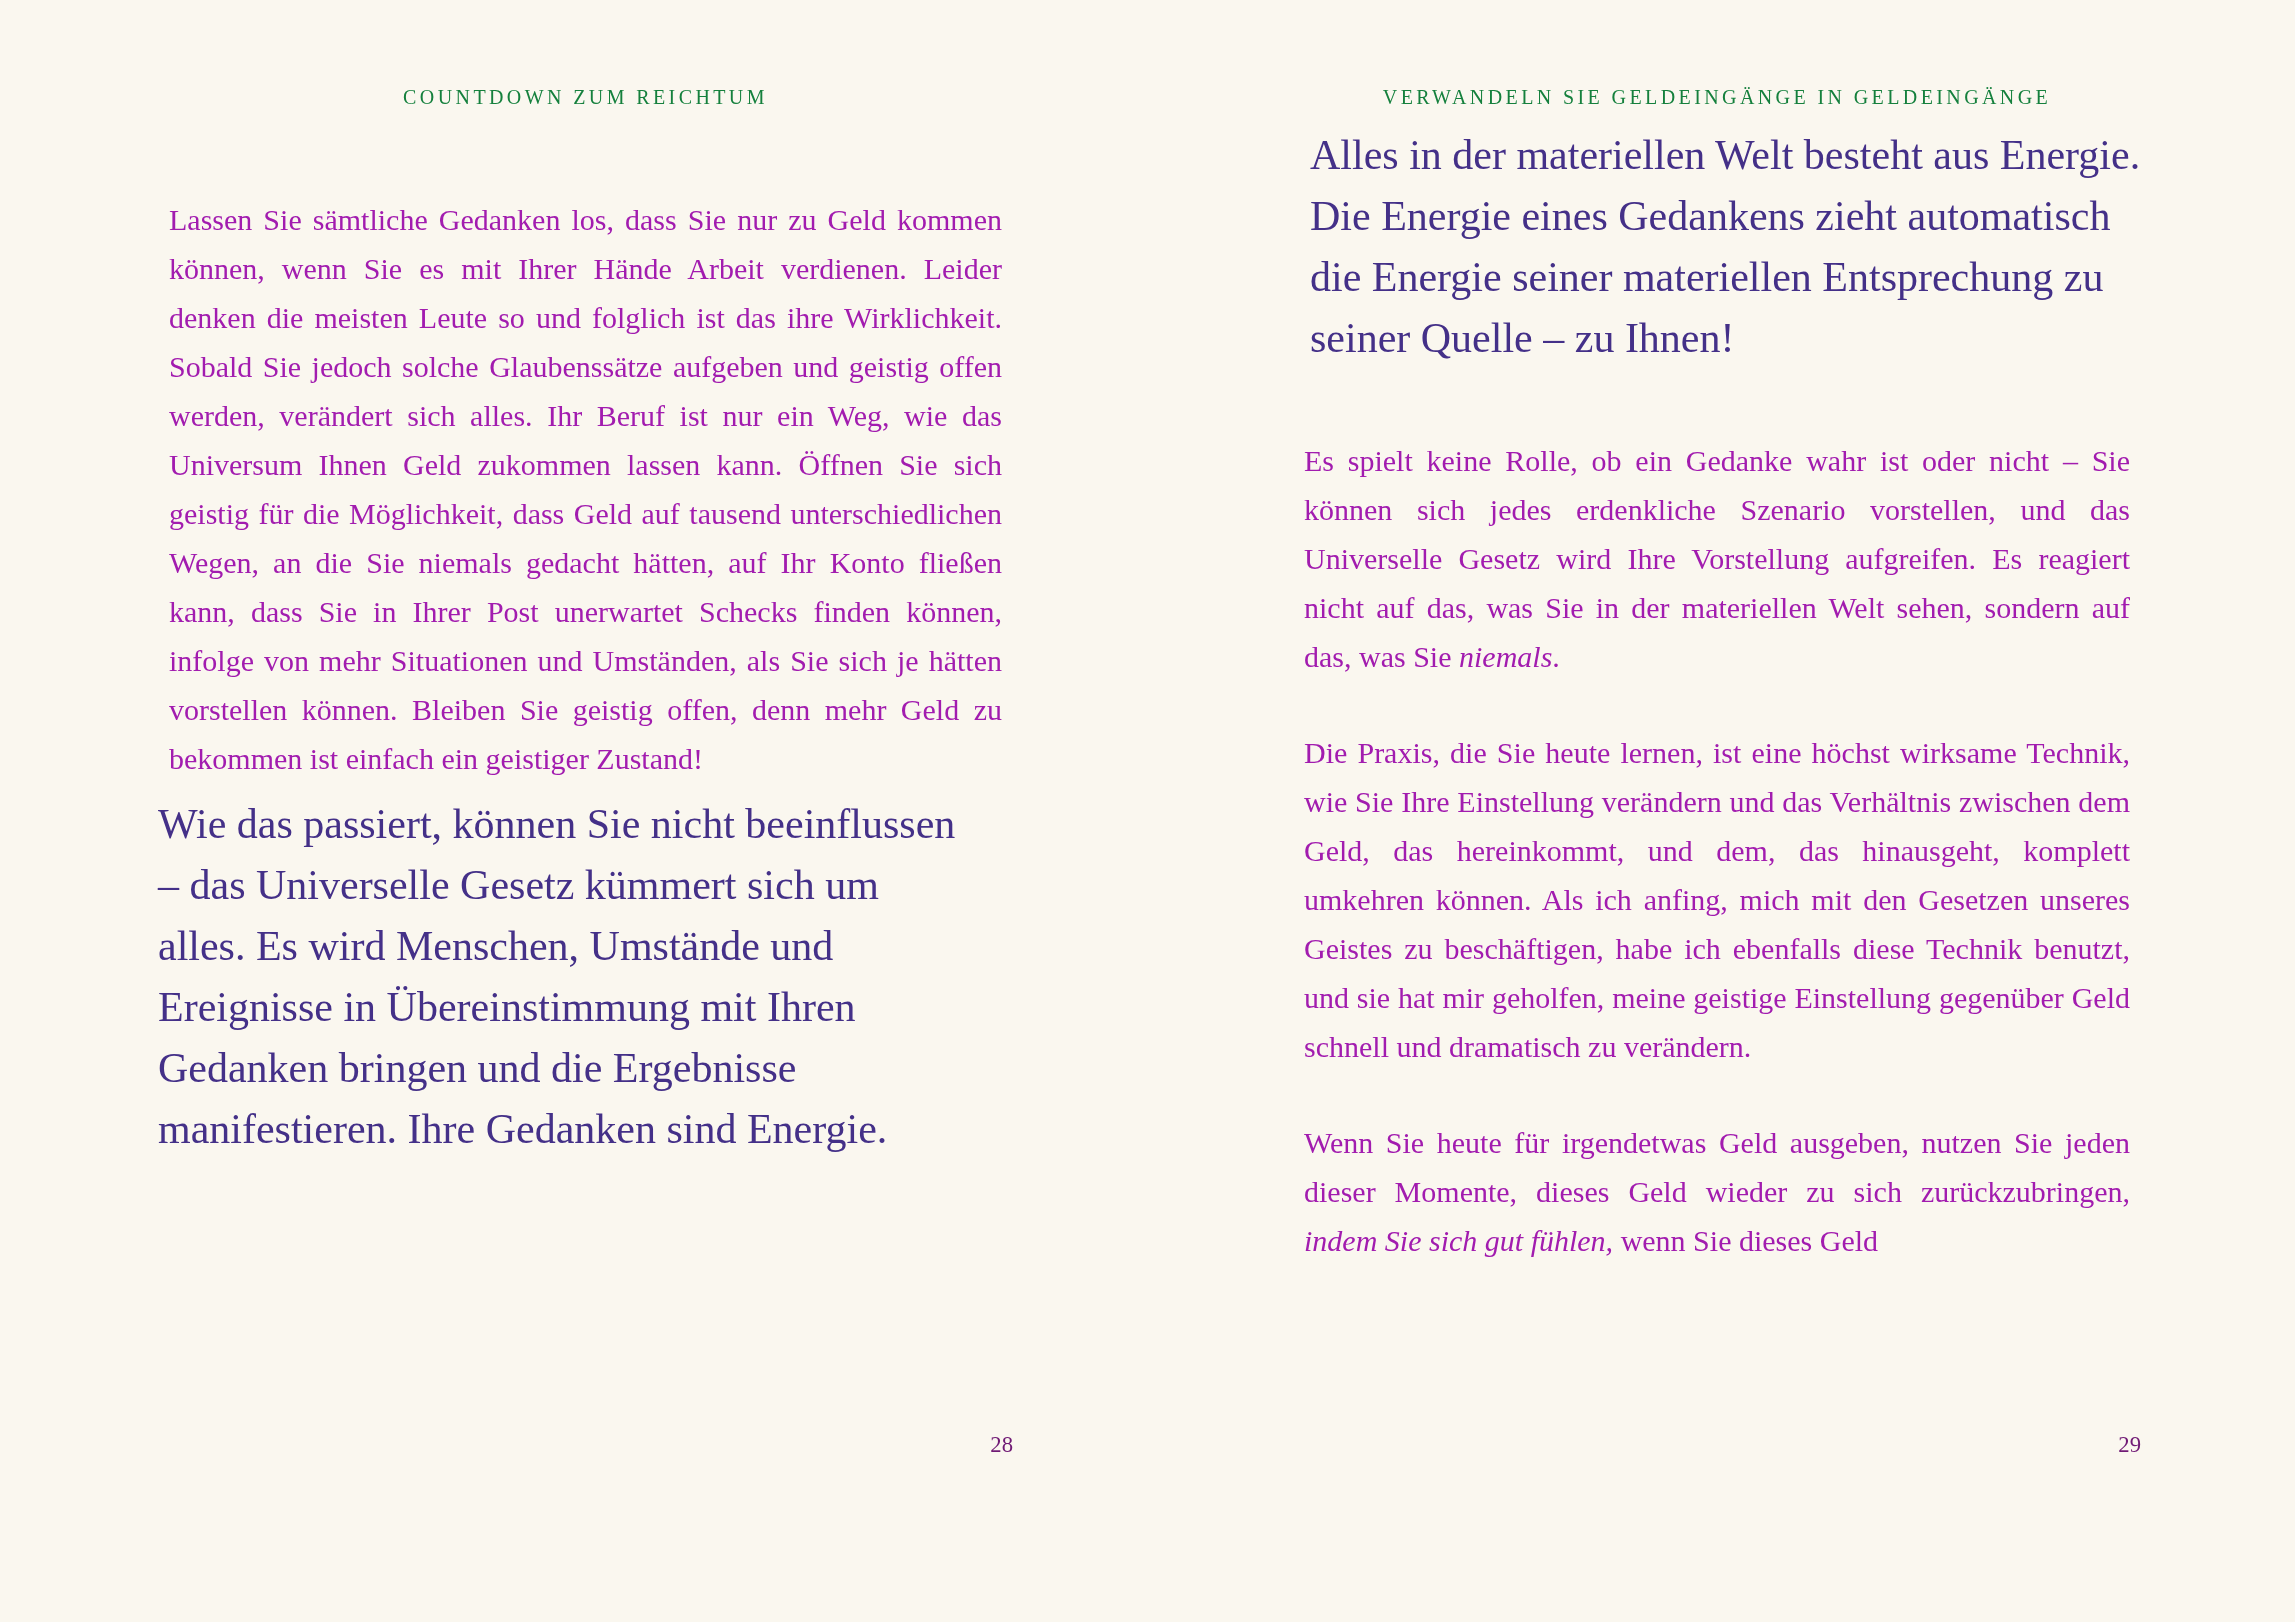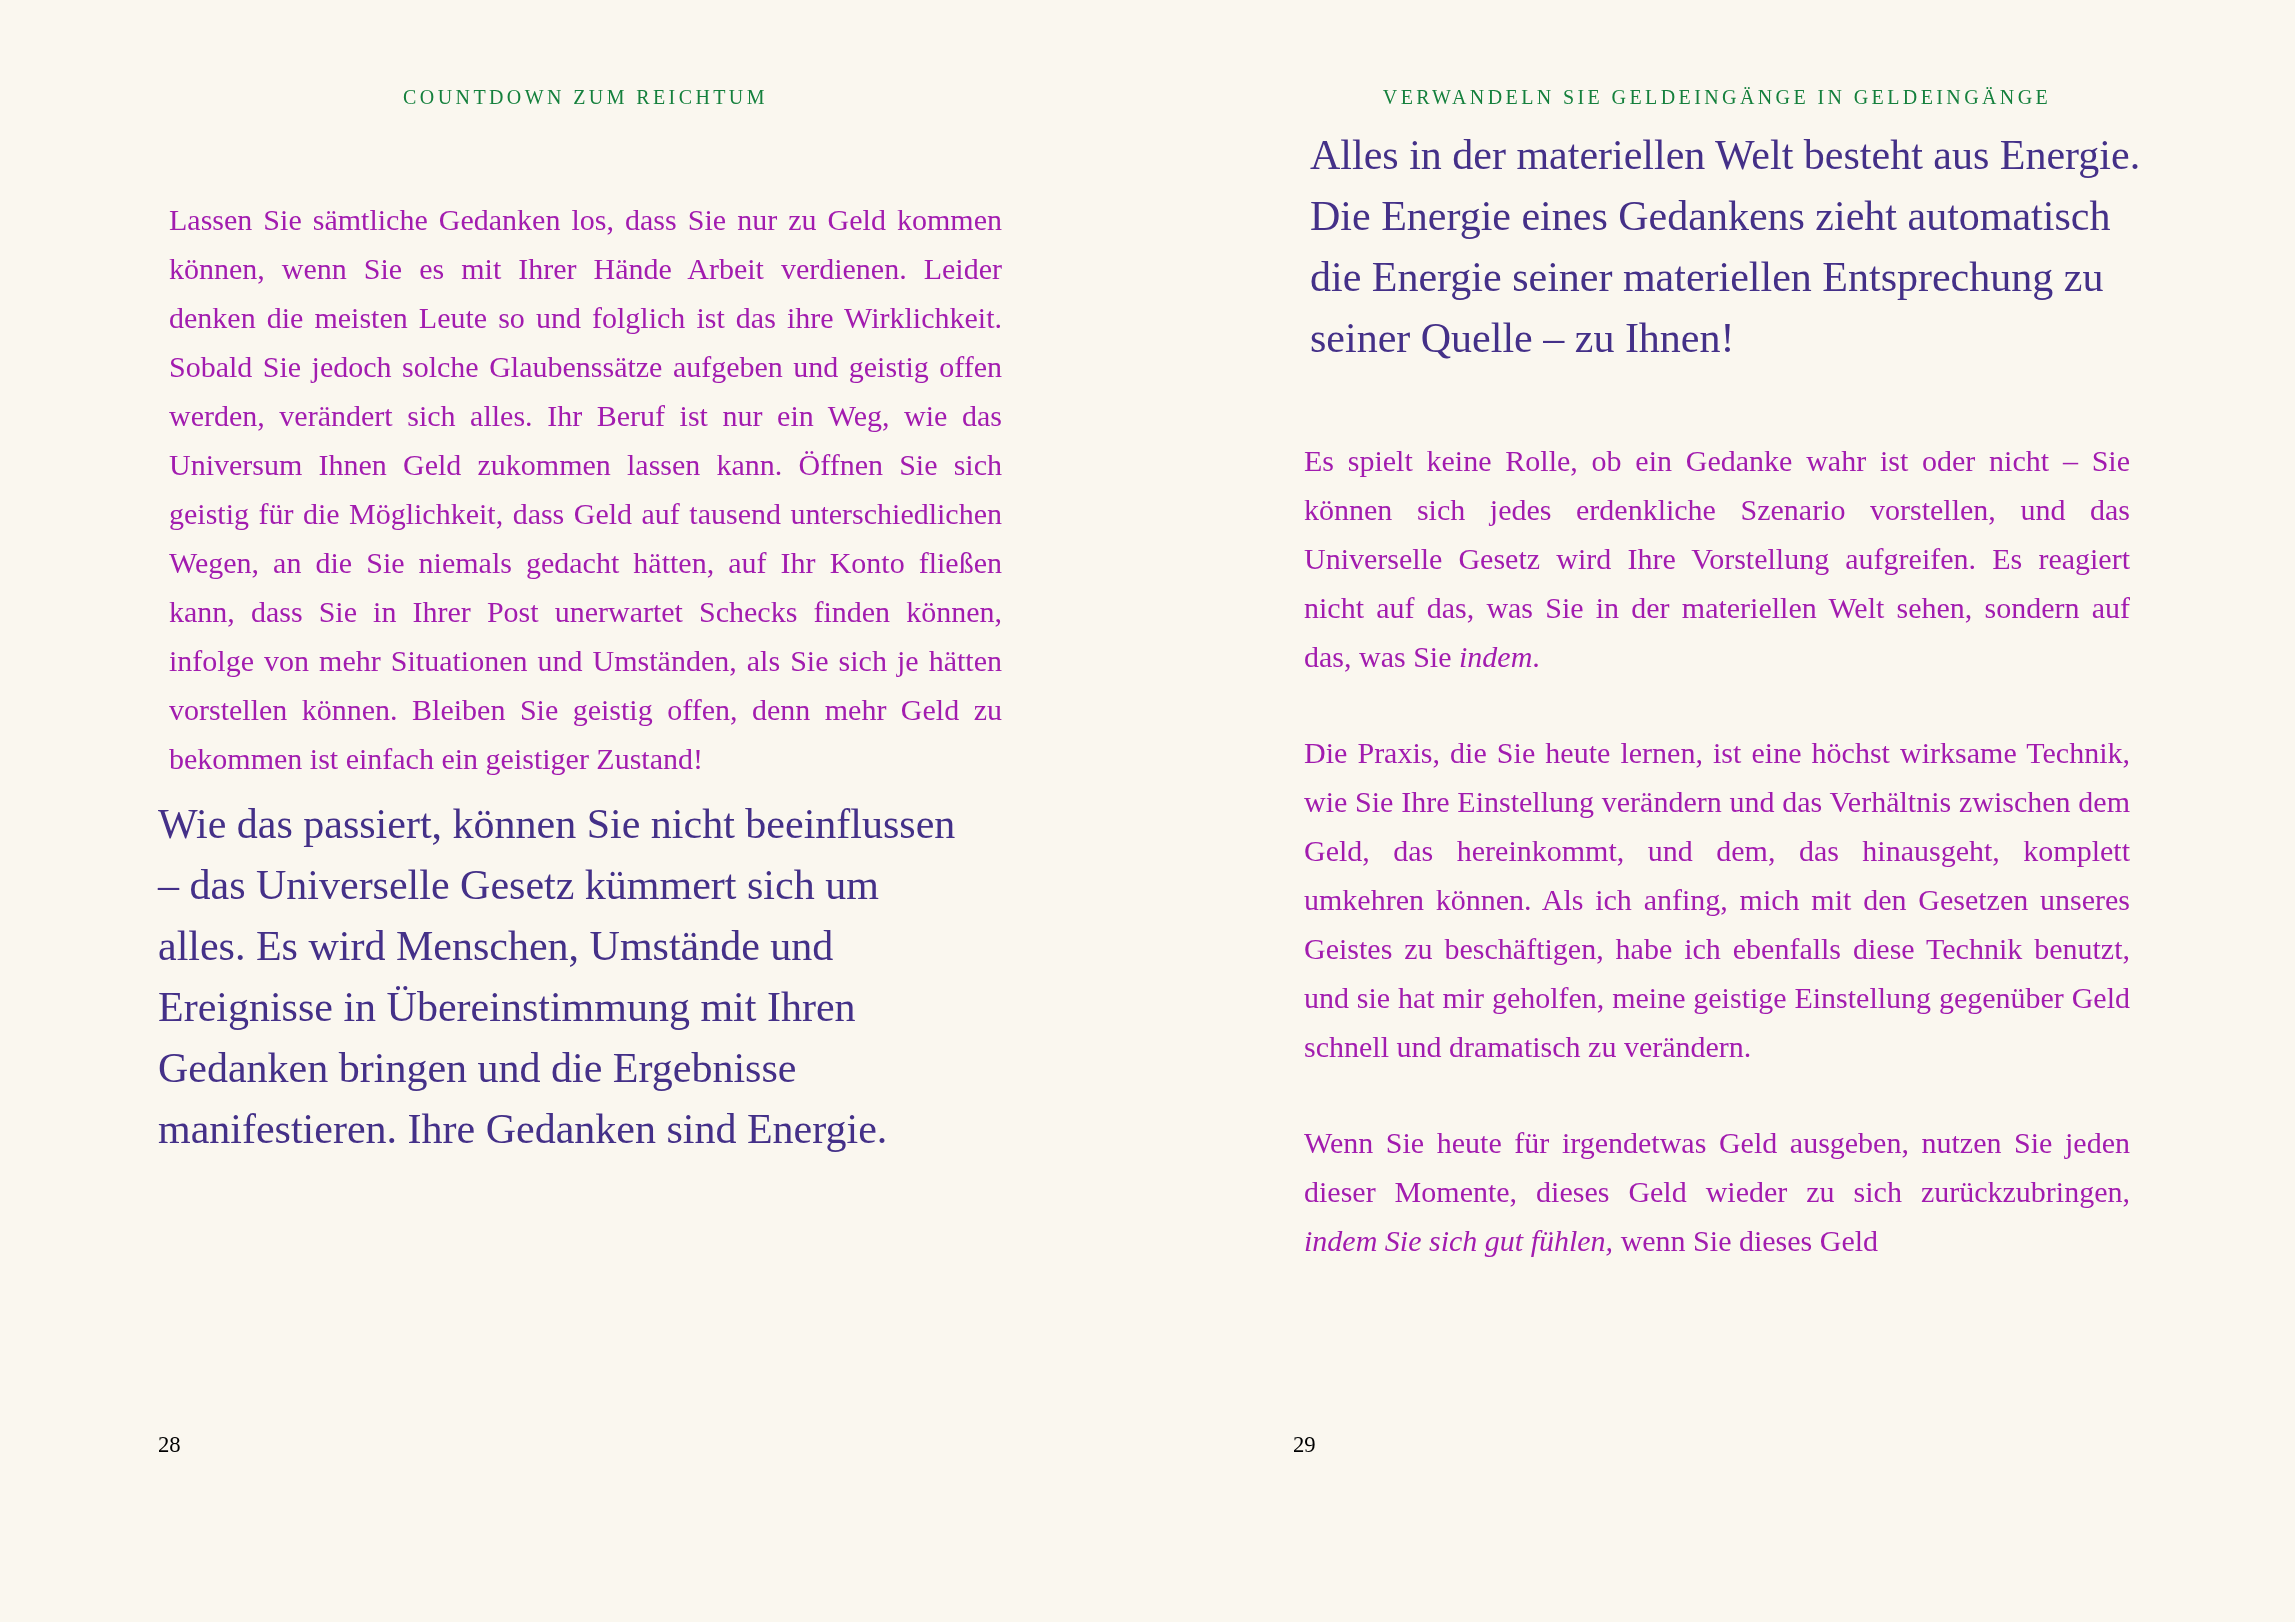--- a/index.html
+++ b/index.html
@@ -74,23 +74,23 @@
     width: 811px;
   }
   .right-page .pull-quote {
     margin-top: 16px;
     width: 848px;
     margin-left: 17px;
   }
   .page-number {
     position: absolute;
     top: 1432px;
-    text-align: left;
+    text-align: right;
     font-size: 22.7px;
-    color: #000000;
+    color: #701a75;
   }
   .left-page .page-number {
     left: 158px;
     width: 855px;
   }
   .right-page .page-number {
     left: 146px;
     width: 848px;
   }
 </style>
@@ -110,21 +110,21 @@
 
     <div class="page-number">28</div>
   </div>
 
   <div class="page right-page">
     <div class="content">
       <div class="running-header">VERWANDELN SIE GELDEINGÄNGE IN GELDEINGÄNGE</div>
 
       <div class="pull-quote">Alles in der materiellen Welt besteht aus Energie. Die Energie eines Gedankens zieht automatisch die Energie seiner materiellen Entsprechung zu seiner Quelle – zu Ihnen!</div>
 
-      <p class="body-text first-body"><span>Es spielt keine Rolle, ob ein Gedanke wahr ist oder nicht – Sie können sich jedes erdenkliche Szenario vorstellen, und das Universelle Gesetz wird Ihre Vorstellung aufgreifen. Es reagiert nicht auf das, was Sie in der materiellen Welt sehen, sondern auf das, was Sie </span><em>indem</em><span>.</span></p>
+      <p class="body-text first-body"><span>Es spielt keine Rolle, ob ein Gedanke wahr ist oder nicht – Sie können sich jedes erdenkliche Szenario vorstellen, und das Universelle Gesetz wird Ihre Vorstellung aufgreifen. Es reagiert nicht auf das, was Sie in der materiellen Welt sehen, sondern auf das, was Sie </span><em>niemals</em><span>.</span></p>
 
       <p class="body-text">Die Praxis, die Sie heute lernen, ist eine höchst wirksame Technik, wie Sie Ihre Einstellung verändern und das Verhältnis zwischen dem Geld, das hereinkommt, und dem, das hinausgeht, komplett umkehren können. Als ich anfing, mich mit den Gesetzen unseres Geistes zu beschäftigen, habe ich ebenfalls diese Technik benutzt, und sie hat mir geholfen, meine geistige Einstellung gegenüber Geld schnell und dramatisch zu verändern.</p>
 
       <p class="body-text"><span>Wenn Sie heute für irgendetwas Geld ausgeben, nutzen Sie jeden dieser Momente, dieses Geld wieder zu sich zurückzubringen, </span><em>indem Sie sich gut fühlen,</em><span> wenn Sie dieses Geld</span></p>
     </div>
 
     <div class="page-number">29</div>
   </div>
 
 </div>

